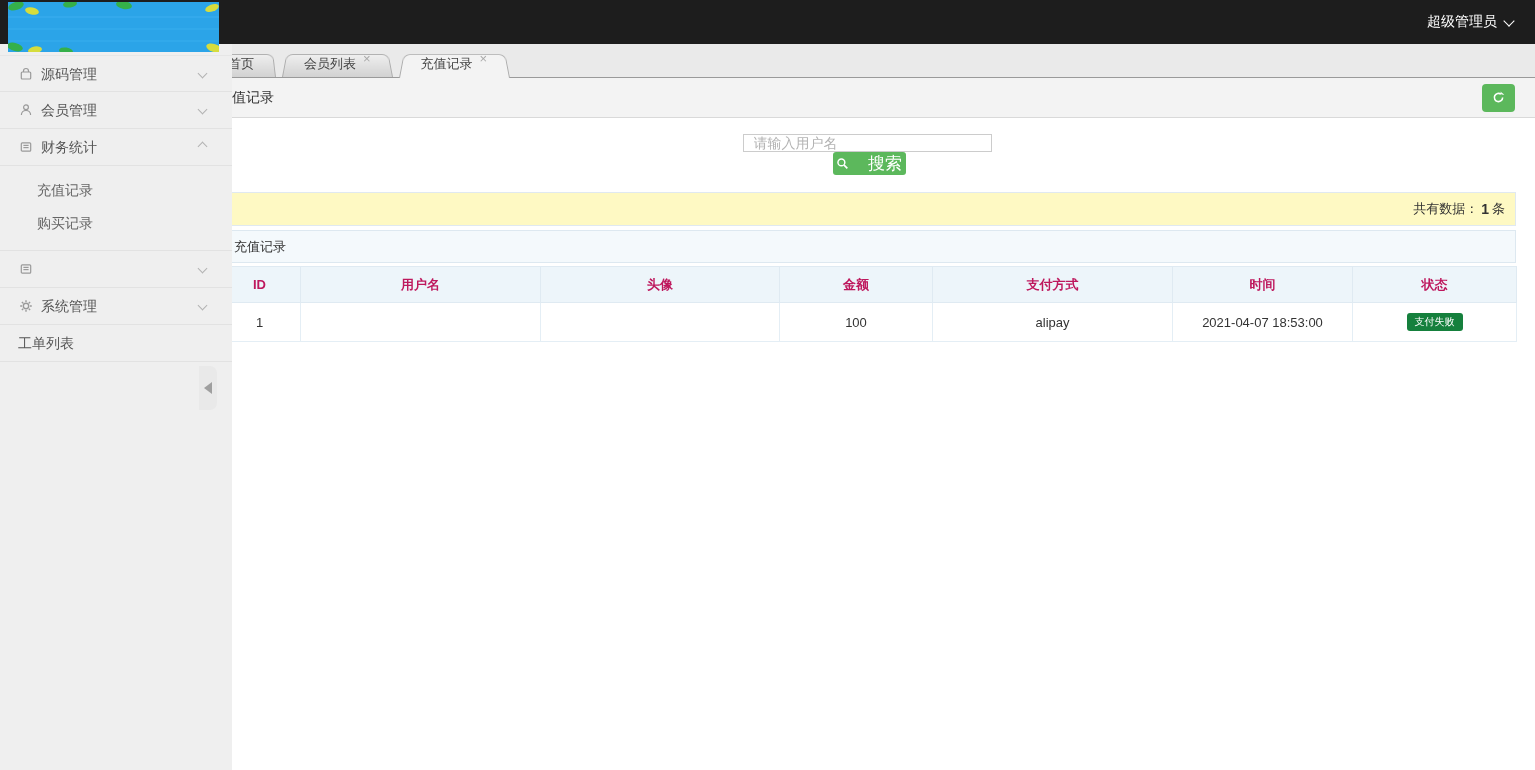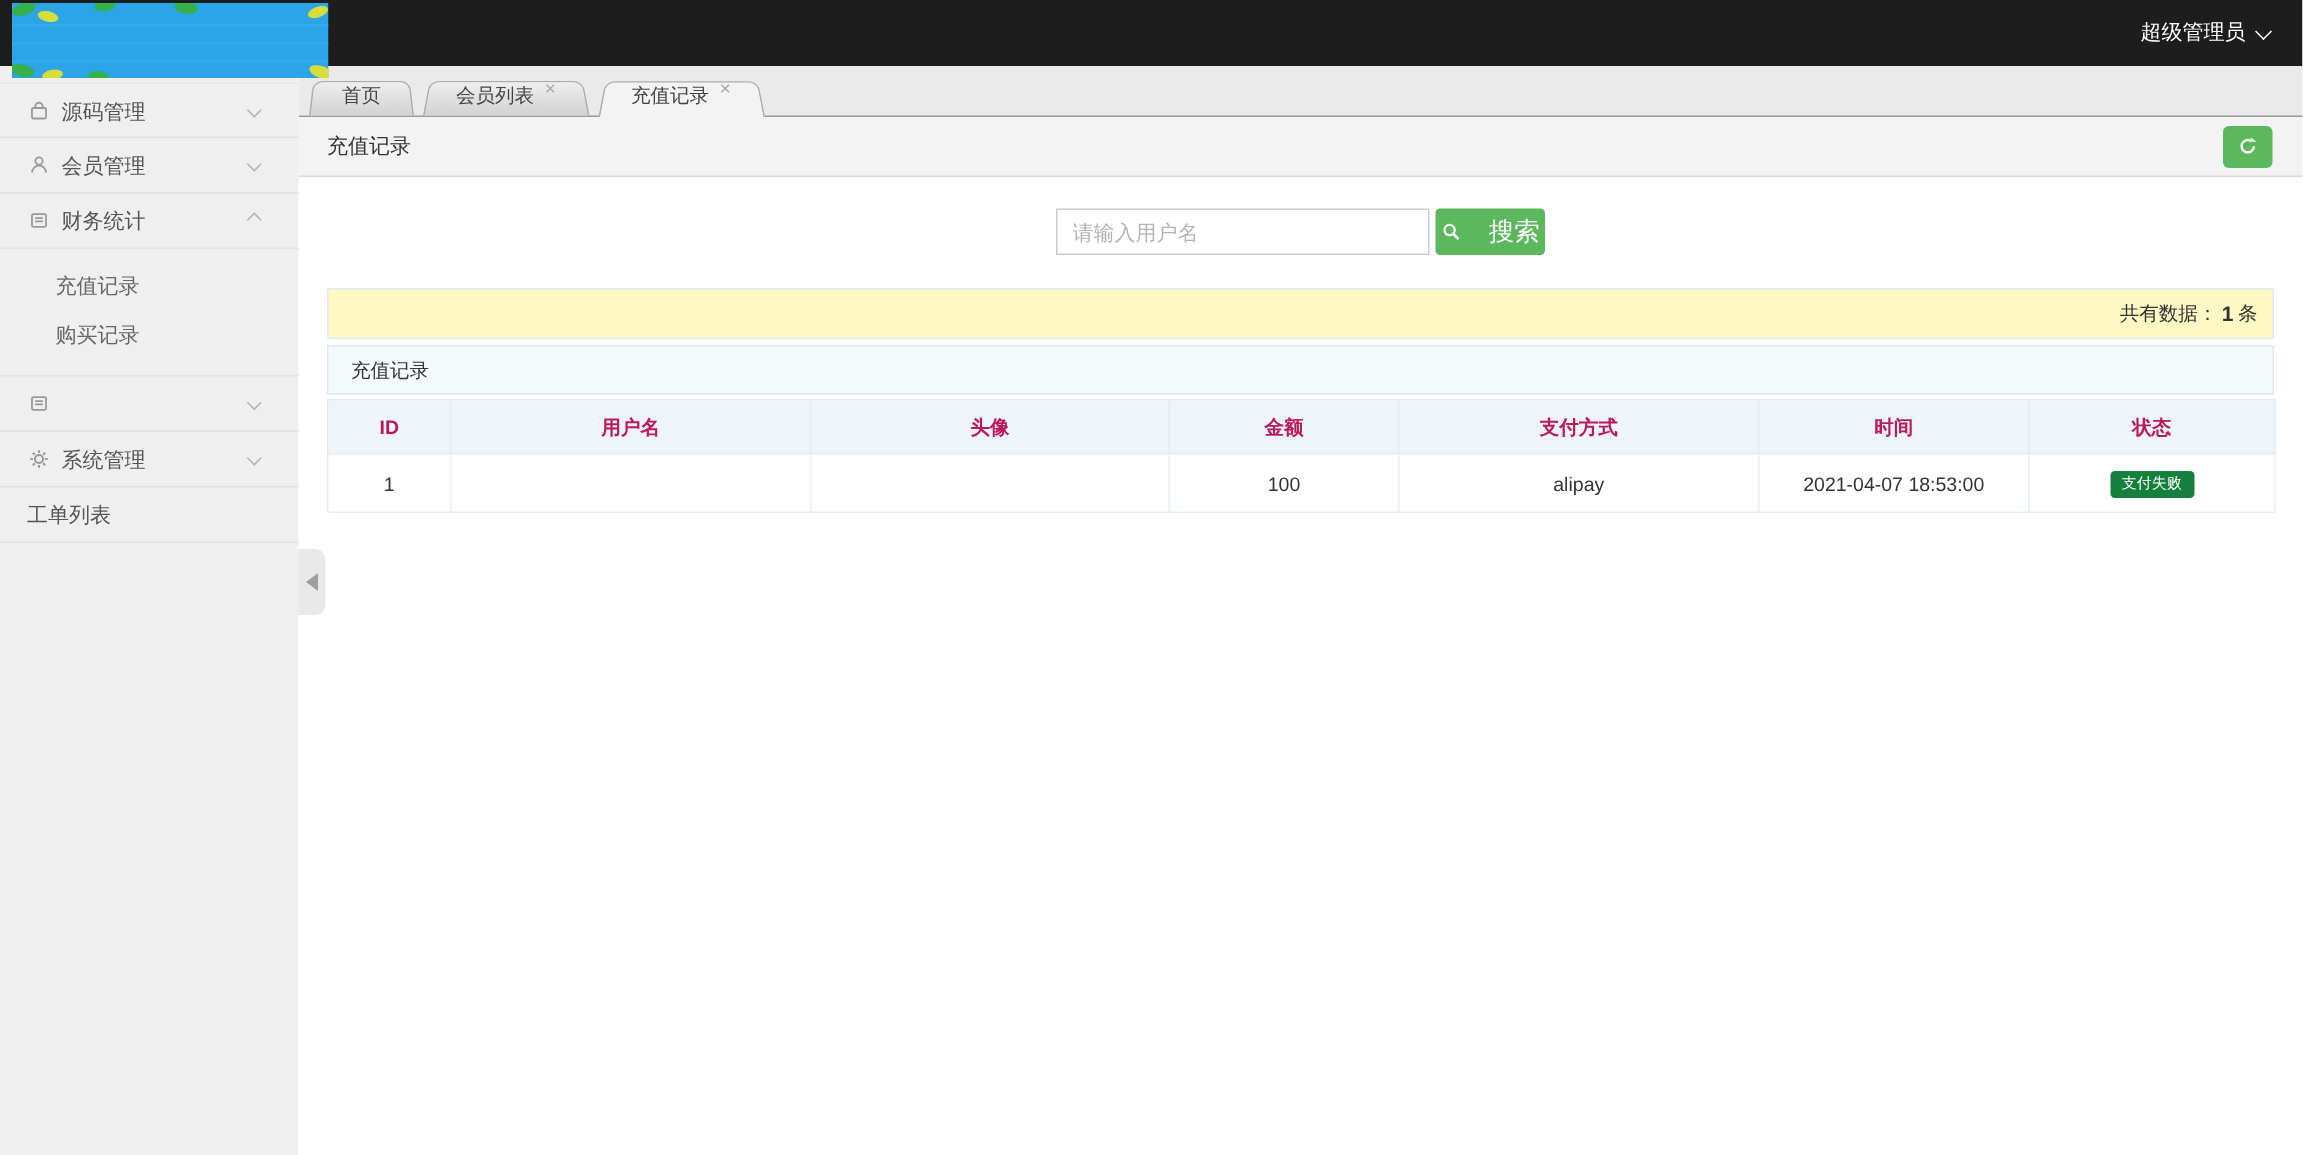--- a/index.html
+++ b/index.html
@@ -12,21 +12,21 @@
   .admin-box { position:absolute; right:22px; top:0; height:44px; display:flex; align-items:center; gap:8px; color:#fff; font-size:14px; cursor:pointer; }
   .chev { display:inline-block; width:7px; height:7px; border-right:1px solid #b3b3b3; border-bottom:1px solid #b3b3b3; }
   .chev.down { transform:rotate(45deg); margin-top:-3px; }
   .chev.up   { transform:rotate(-135deg); margin-top:3px; }
   .chev.white{ border-color:#fff; width:8px; height:8px; }
 
   
   .logo { position:absolute; left:8px; top:2px; width:211px; height:50px; z-index:10; }
 
   
-  .sidebar { position:absolute; left:0; top:44px; bottom:0; width:199px; background:#efefef; padding-top:11px; z-index:4; }
+  .sidebar { position:absolute; left:0; top:44px; bottom:0; width:232px; background:#efefef; padding-top:11px; z-index:4; }
   .side-item { position:relative; height:37px; line-height:36px; border-bottom:1px solid #e2e2e2; padding-left:18px; font-size:14px; color:#555; cursor:pointer; display:flex; align-items:center; }
   .side-item:first-child { border-top:1px solid #e6e6e6; }
   .side-item .sicon { width:16px; height:16px; margin-right:7px; display:inline-flex; align-items:center; justify-content:center; flex:0 0 16px; }
   .side-item .slabel { flex:1; }
   .side-item .chev { position:absolute; right:26px; top:50%; margin-top:-4px; }
   .side-sub { border-bottom:1px solid #e2e2e2; padding:8px 0 10px 0; }
   .side-sub-item { height:33px; line-height:33px; padding-left:37px; font-size:14px; color:#666; cursor:pointer; }
   .collapse-handle { position:absolute; left:199px; top:366px; width:18px; height:44px; background:#e9e9e9; border-radius:0 7px 7px 0; display:flex; align-items:center; justify-content:center; cursor:pointer; z-index:6; }
   .collapse-handle .tri { width:0; height:0; border-top:6px solid transparent; border-bottom:6px solid transparent; border-right:8px solid #9f9f9f; }
 
@@ -37,21 +37,21 @@
   .tab::before { content:""; position:absolute; inset:0; background:linear-gradient(#efefef,#d2d2d2); border:1px solid #adadad; border-bottom:none; border-radius:7px 7px 0 0; transform:perspective(7px) rotateX(1.4deg); transform-origin:bottom; z-index:-1; }
   .tab.active { z-index:3; }
   .tab.active::before { background:#f3f3f3; inset:0 0 -1px 0; }
   .tab .tclose { font-size:13px; color:#a9a9a9; line-height:1; }
 
   .titlebar { height:40px; background:#f3f3f3; border-bottom:1px solid #d9d9d9; display:flex; align-items:center; justify-content:space-between; padding:0 20px 0 19px; }
   .page-title { font-size:14px; color:#333; }
   .refresh-btn { width:33px; height:28px; background:#5cb85c; border:none; border-radius:4px; display:flex; align-items:center; justify-content:center; cursor:pointer; }
 
   .content { padding:0 19px; }
-  .search-row { margin-top:21px; display:flex; justify-content:center; align-items:center; height:31px; }
+  .search-row { margin-top:21px; display:flex; justify-content:center; align-items:center; height:31px;flex-direction:column; }
   .search-input { width:249px; height:31px; border:1px solid #ccc; background:#fff; padding:0 10px; font-size:14px; color:#333; outline:none; font-family:inherit; }
   .search-input::placeholder { color:#b3b3b3; }
   .search-btn { margin-left:4px; width:73px; height:31px; background:#5cb85c; color:#fff; border:none; border-radius:3px; font-size:17px; display:flex; align-items:center; justify-content:center; gap:19px; cursor:pointer; font-family:inherit; }
 
   .stats-bar { margin-top:22px; height:34px; background:#fef9c3; border:1px solid #e0e9f0; display:flex; align-items:center; justify-content:flex-end; padding-right:10px; font-size:13px; color:#333; }
   .stats-bar b { margin:0 3px; font-size:14px; }
 
   .panel-header { margin-top:4px; height:33px; line-height:32px; background:#f4f9fc; border:1px solid #dde8f0; padding-left:15px; font-size:13px; color:#333; }
 
   table.grid { margin-top:3px; width:100%; border-collapse:collapse; table-layout:fixed; }

